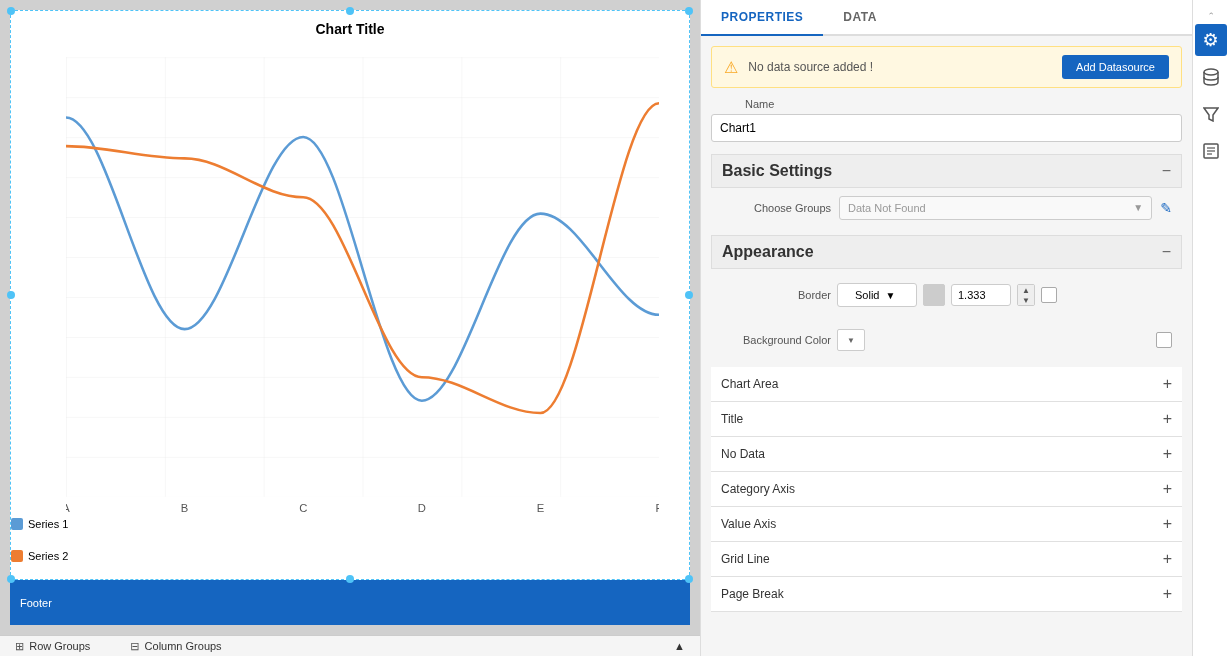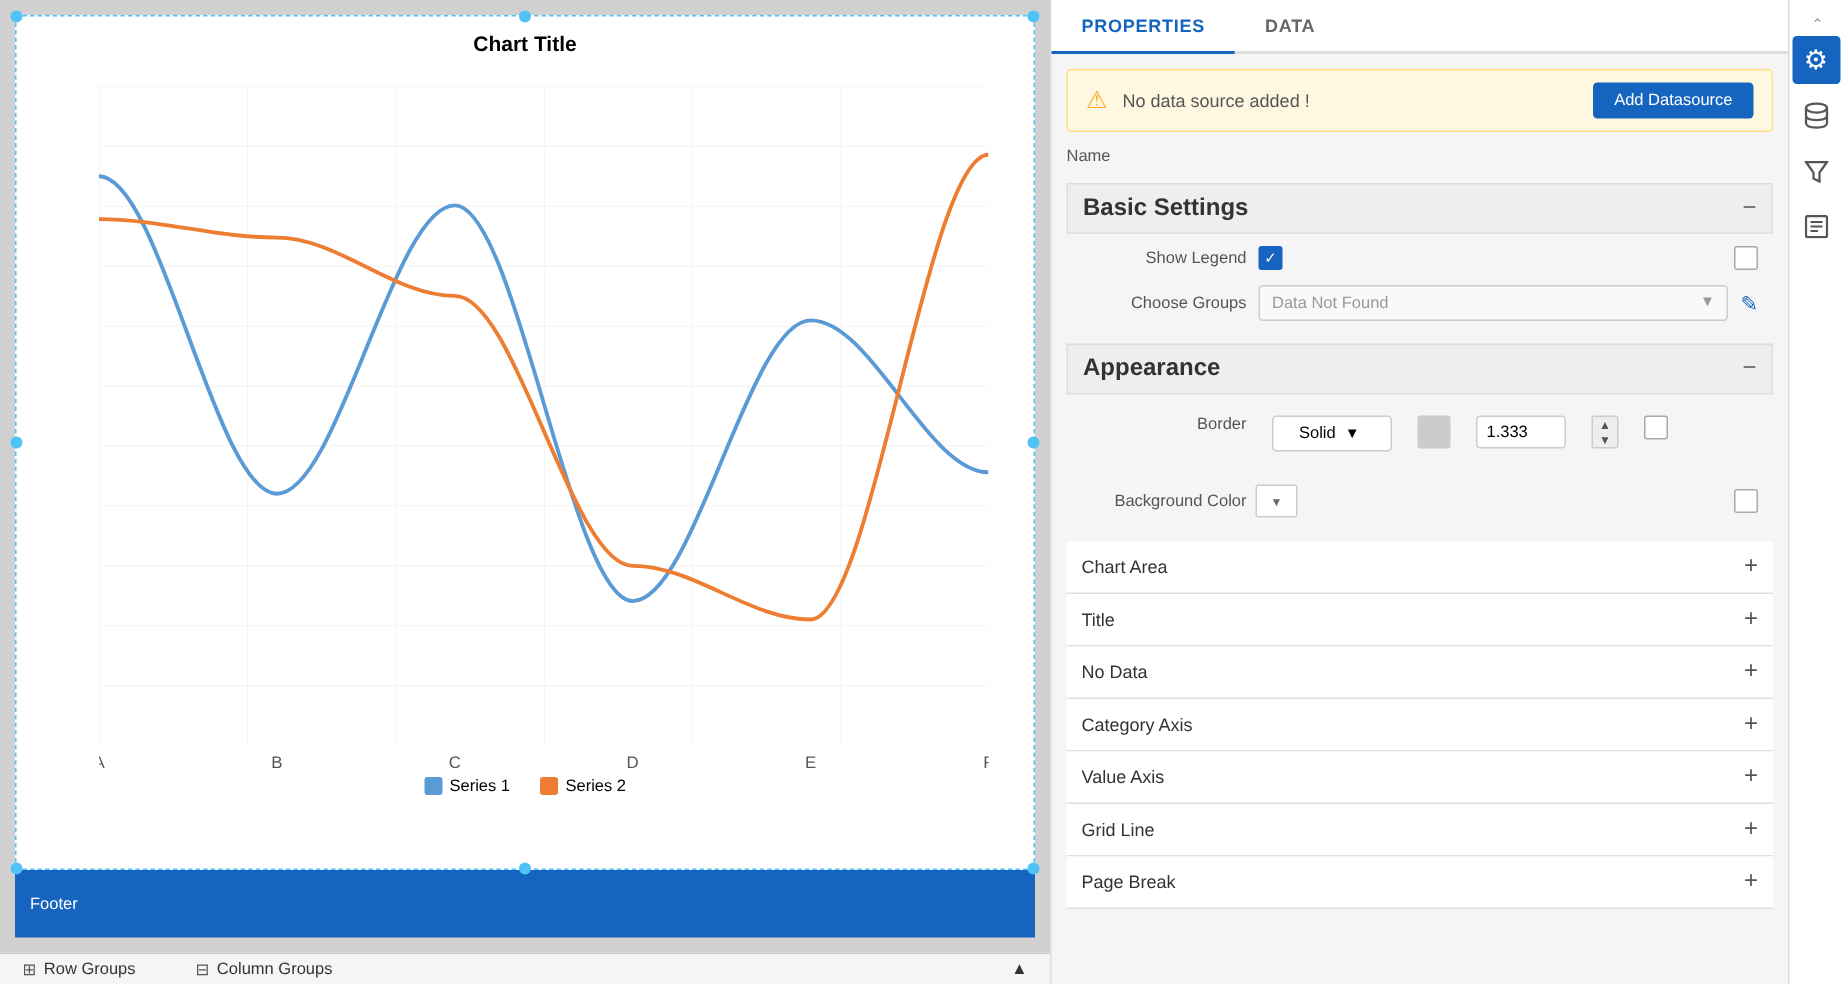--- a/index.html
+++ b/index.html
@@ -11,21 +11,21 @@
     .canvas-anchor { position: absolute; width: 8px; height: 8px; background: #4fc3f7; border-radius: 50%; }
     .anchor-tl { top: -4px; left: -4px; }
     .anchor-tc { top: -4px; left: 50%; transform: translateX(-50%); }
     .anchor-tr { top: -4px; right: -4px; }
     .anchor-ml { top: 50%; left: -4px; transform: translateY(-50%); }
     .anchor-mr { top: 50%; right: -4px; transform: translateY(-50%); }
     .anchor-bl { bottom: -4px; left: -4px; }
     .anchor-bc { bottom: -4px; left: 50%; transform: translateX(-50%); }
     .anchor-br { bottom: -4px; right: -4px; }
     .chart-title { text-align: center; font-weight: bold; font-size: 14px; padding: 10px 0 5px 0; }
-    .chart-legend { display: flex; justify-content: center; gap: 20px; padding: 6px 0; }
+    .chart-legend { display: flex; justify-content: center; gap: 20px; padding: 6px 0; flex-direction: column; }
     .legend-item { display: flex; align-items: center; gap: 5px; font-size: 11px; }
     .legend-dot { width: 12px; height: 12px; border-radius: 2px; }
 
     .footer-bar { height: 45px; background: #1565c0; color: white; font-size: 11px; display: flex; align-items: center; padding: 0 10px; }
 
     .bottom-bar { height: 28px; background: #f5f5f5; border-top: 1px solid #ccc; display: flex; align-items: center; padding: 0 15px; gap: 40px; font-size: 11px; color: #333; }
     .bottom-item { display: flex; align-items: center; gap: 5px; }
 
     .right-panel { width: 490px; background: #f5f5f5; border-left: 1px solid #ddd; display: flex; flex-direction: column; }
 
@@ -34,36 +34,36 @@
     .tab.active { color: #1565c0; border-bottom: 2px solid #1565c0; margin-bottom: -2px; }
 
     .panel-content { flex: 1; overflow-y: auto; padding: 10px; }
 
     .alert-banner { background: #fff8e1; border: 1px solid #ffe082; border-radius: 3px; padding: 8px 12px; display: flex; align-items: center; gap: 10px; margin-bottom: 10px; }
     .alert-icon { color: #f9a825; font-size: 16px; }
     .alert-text { flex: 1; font-size: 12px; color: #555; }
     .add-datasource-btn { background: #1565c0; color: white; border: none; padding: 6px 14px; font-size: 11px; border-radius: 3px; cursor: pointer; white-space: nowrap; }
 
     .field-group { margin-bottom: 12px; }
-    .field-label { font-size: 11px; color: #555; margin-bottom: 4px; }
+    .field-label { font-size: 11px; color: #555; margin-bottom: 4px; margin-left: 34px; }
     .field-input { width: 100%; border: 1px solid #ccc; border-radius: 3px; padding: 6px 8px; font-size: 12px; background: white; }
 
     .section-header { display: flex; align-items: center; justify-content: space-between; background: #eeeeee; padding: 7px 10px; border: 1px solid #ddd; margin-bottom: 8px; cursor: pointer; }
     .section-header-title { font-size: 16px; font-weight: bold; color: #333; }
     .section-toggle { font-size: 16px; color: #666; }
 
     .row-field { display: flex; align-items: center; margin-bottom: 10px; gap: 8px; }
     .row-label { font-size: 11px; color: #555; text-align: right; min-width: 110px; }
     .checkbox-blue { width: 16px; height: 16px; background: #1565c0; border-radius: 2px; display: flex; align-items: center; justify-content: center; color: white; font-size: 10px; }
     .checkbox-empty { width: 16px; height: 16px; border: 1px solid #aaa; border-radius: 2px; background: white; }
 
     .select-field { border: 1px solid #ccc; border-radius: 3px; padding: 5px 8px; font-size: 11px; background: #f9f9f9; color: #999; flex: 1; display: flex; justify-content: space-between; }
     .edit-icon { color: #1565c0; font-size: 14px; cursor: pointer; }
 
-    .border-row { display: flex; align-items: flex-start; margin-bottom: 10px; gap: 17px; }
+    .border-row { display: flex; align-items: center; margin-bottom: 10px; gap: 6px; }
     .border-select { border: 1px solid #ccc; border-radius: 3px; padding: 5px 17px; font-size: 11px; background: white; display: flex; align-items: center; gap: 6px; min-width: 80px; }
     .color-box { width: 22px; height: 22px; border: 1px solid #ccc; background: #ccc; border-radius: 2px; }
     .number-input { border: 1px solid #ccc; border-radius: 3px; padding: 4px 6px; width: 60px; font-size: 11px; }
     .spinner { display: flex; flex-direction: column; border: 1px solid #ccc; border-radius: 2px; }
     .spinner-btn { width: 16px; height: 10px; background: #eee; border: none; font-size: 8px; cursor: pointer; display: flex; align-items: center; justify-content: center; color: #555; }
 
     .bg-color-row { display: flex; align-items: center; margin-bottom: 8px; gap: 6px; }
     .bg-color-box { width: 28px; height: 22px; border: 1px solid #ccc; background: white; border-radius: 2px; display: flex; align-items: center; justify-content: center; }
     .dropdown-arrow { font-size: 8px; color: #666; }
 
@@ -171,33 +171,28 @@
     <div class="panel-content">
 
       <div class="alert-banner">
         <span class="alert-icon">⚠</span>
         <span class="alert-text">No data source added !</span>
         <button class="add-datasource-btn">Add Datasource</button>
       </div>
 
       <div class="field-group">
         <div class="field-label">Name</div>
+        <input type="text" class="field-input" value="Chart1" style="">
       </div>
 
       <div class="section-header">
         <span class="section-header-title">Basic Settings</span>
         <span class="section-toggle">−</span>
       </div>
 
-      <div class="row-field" style="padding:0 10px;">
-        <span class="row-label">Show Legend</span>
-        <div class="checkbox-blue">✓</div>
-        <div style="flex:1;"></div>
-        <div class="checkbox-empty"></div>
-      </div>
 
       <div class="row-field" style="padding:0 10px; margin-bottom:15px;">
         <span class="row-label">Choose Groups</span>
         <div class="select-field">
           <span>Data Not Found</span>
           <span style="font-size:10px;">▼</span>
         </div>
         <span class="edit-icon">✎</span>
       </div>
 

